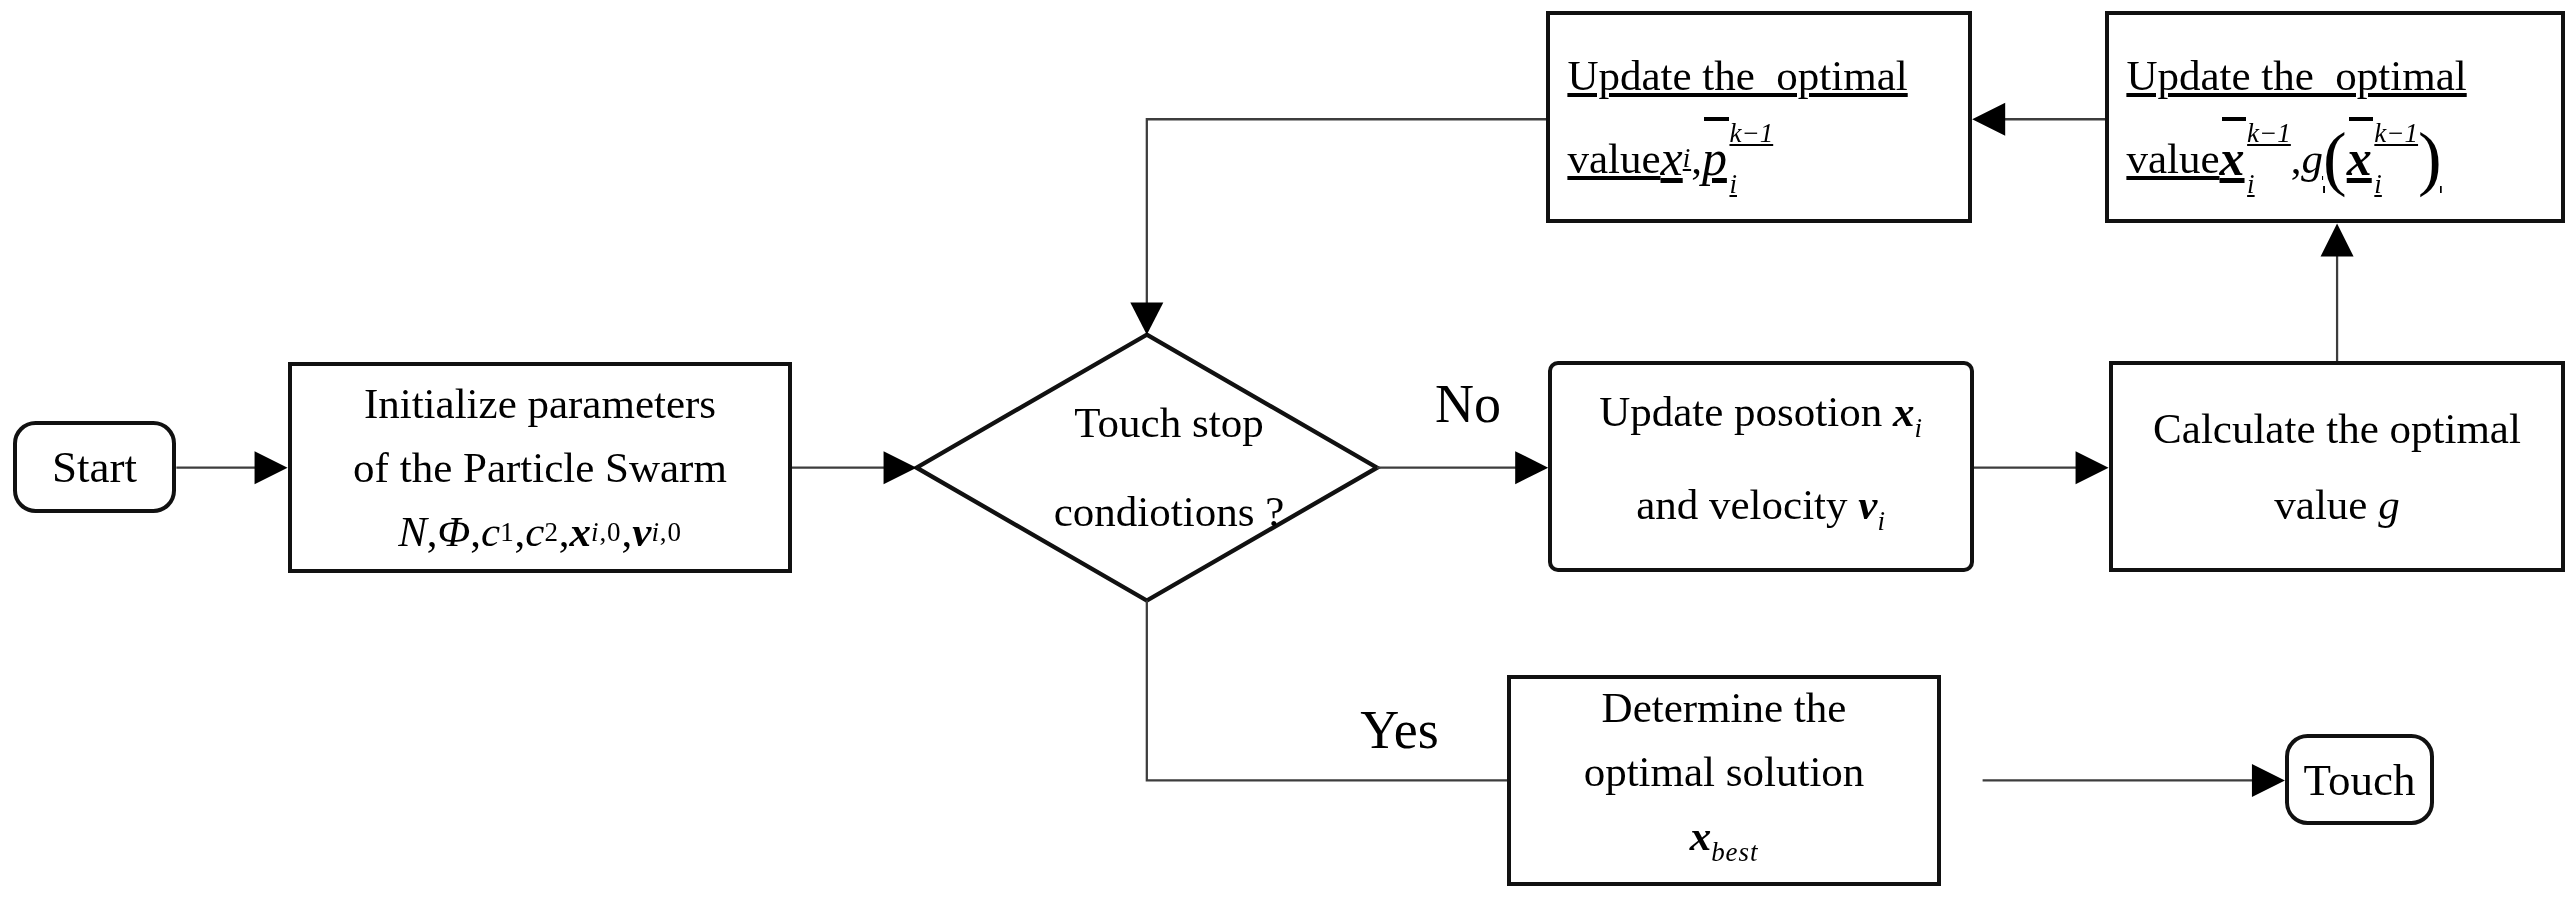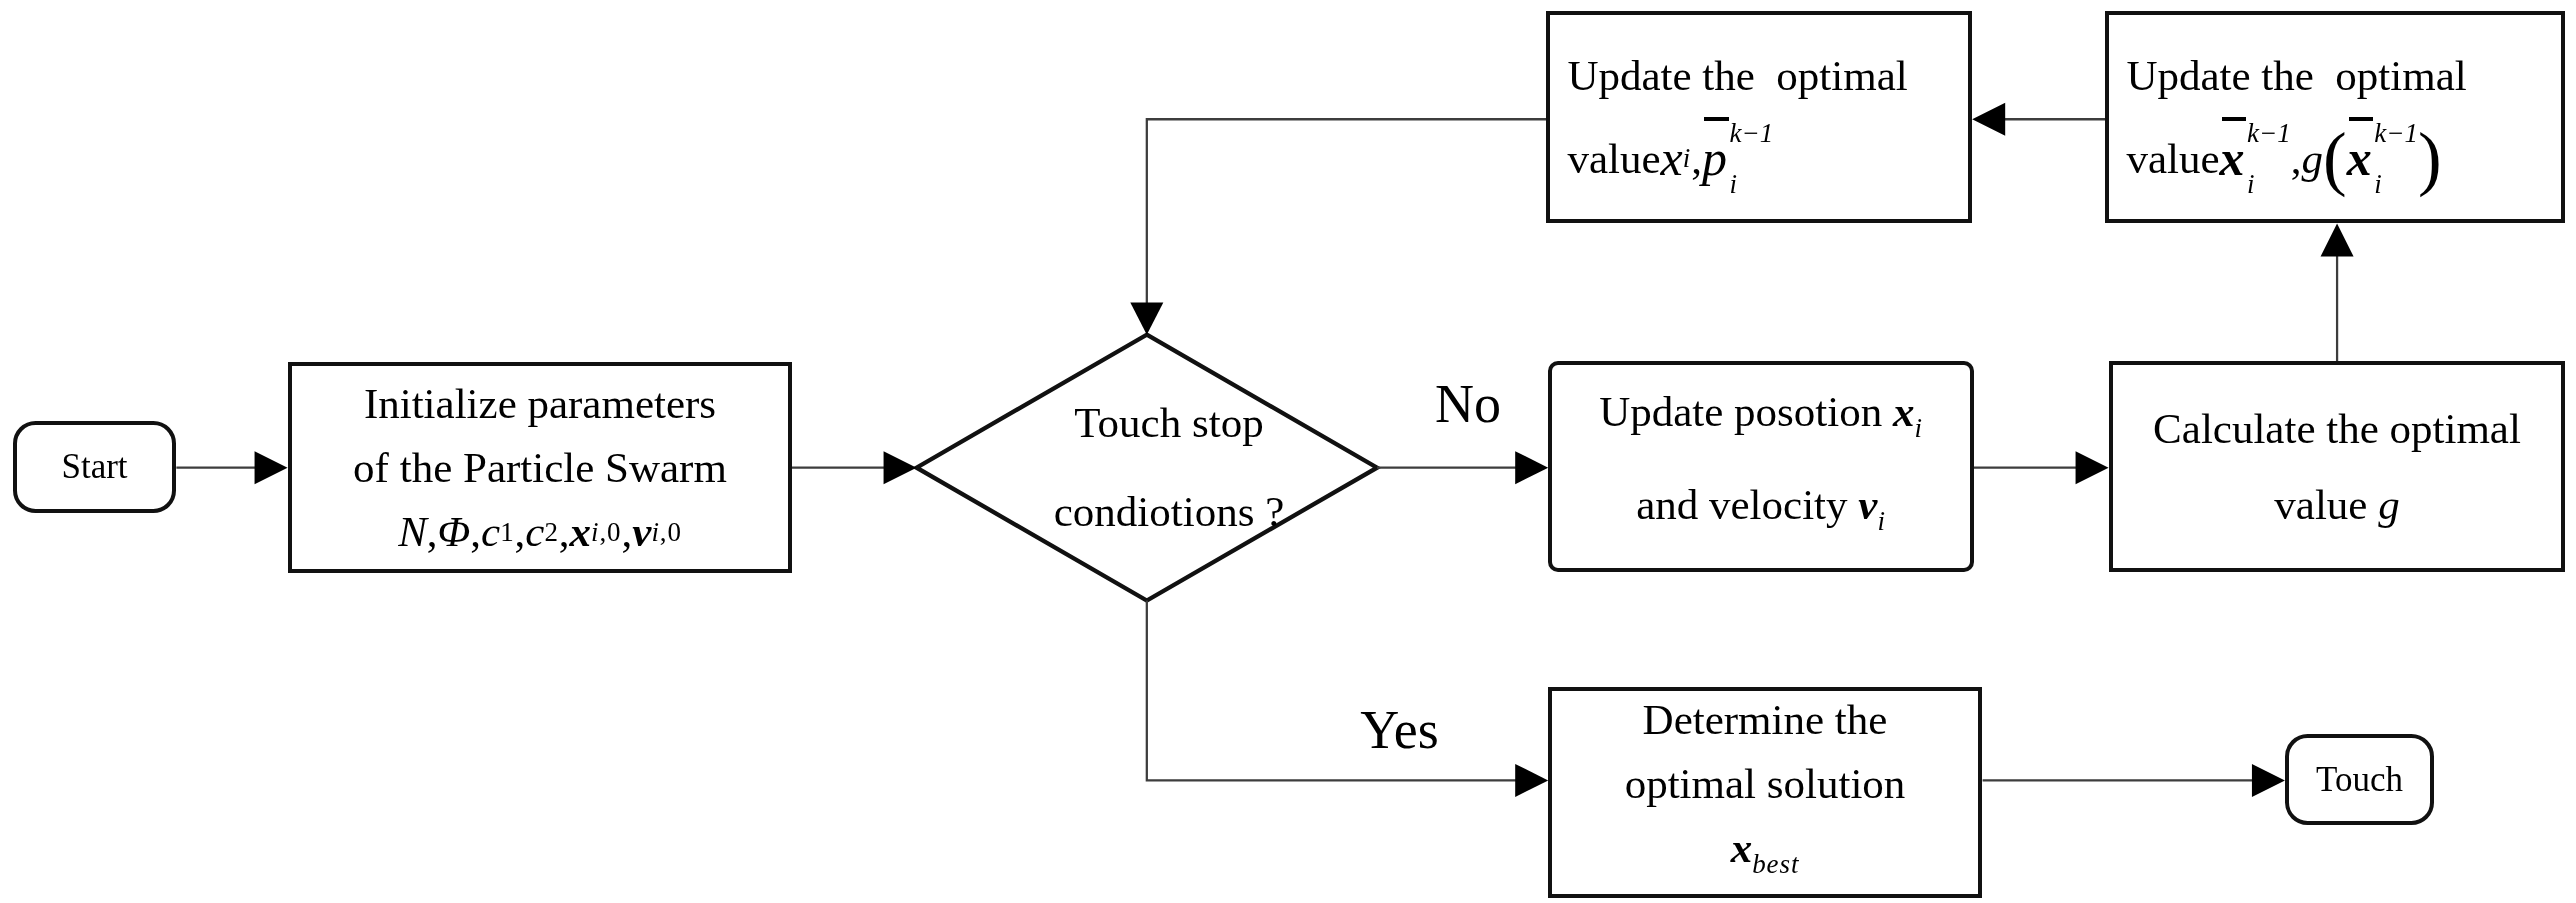--- a/index.html
+++ b/index.html
@@ -12,33 +12,33 @@
   .canvas{position:relative;width:2576px;height:904px;}
   .wires{position:absolute;left:0;top:0;}
   .wire{stroke:var(--connector);stroke-width:2.6;fill:none;}
   .arrow{fill:var(--arrowhead);stroke:none;}
   .diamond{fill:var(--shape-fill);stroke:var(--shape-border);stroke-width:5;}
 
   .box{position:absolute;box-sizing:border-box;border:4.3px solid var(--shape-border);
        background:var(--shape-fill);display:flex;flex-direction:column;justify-content:center;
        font-size:43px;}
   .center{align-items:center;text-align:center;}
-  .leftpad{align-items:flex-start;text-align:left;padding-left:17.4px;padding-right:16px;}
-  .terminal{border-radius:22.6px;align-items:center;font-size:35px;}
+  .leftpad{align-items:flex-start;text-align:left;padding-left:17.4px;padding-right:16px;text-decoration:underline;}
+  .terminal{border-radius:22.6px;align-items:center;font-size:45px;}
 
   #start{left:13px;top:421px;width:163px;height:92px;}
   #init{left:288px;top:362px;width:504px;height:211px;line-height:64px;}
   #decision-text{position:absolute;left:952px;top:375px;width:434px;height:184px;
        display:flex;flex-direction:column;justify-content:center;align-items:center;
        text-align:center;font-size:43px;line-height:89px;}
   #update-position{left:1548px;top:361px;width:426px;height:211px;line-height:76px;border-radius:10px;}
   #calc-fitness{left:2109px;top:361px;width:456px;height:211px;line-height:76px;}
   #update-opt-p{left:1546px;top:11.3px;width:426px;height:212px;line-height:83px;}
   #update-opt-x{left:2105px;top:11.3px;width:460px;height:212px;line-height:83px;}
-  #determine{left:1548px;top:675px;width:434px;height:211px;line-height:64px;margin-top:12px;}
+  #determine{left:1507px;top:675px;width:434px;height:211px;line-height:64px;}
   #stop{left:2285px;top:734px;width:149px;height:91px;}
 
   .edge-label{position:absolute;display:flex;align-items:center;justify-content:center;
        font-size:54px;}
   #no-label{left:1394px;top:369px;width:148px;height:70px;text-align:center;}
   #yes-label{left:1319px;top:695px;width:161px;height:70px;}
 
   .tl1{white-space:pre;}               
   .it{font-style:italic;}
   .bi{font-style:italic;font-weight:bold;}

